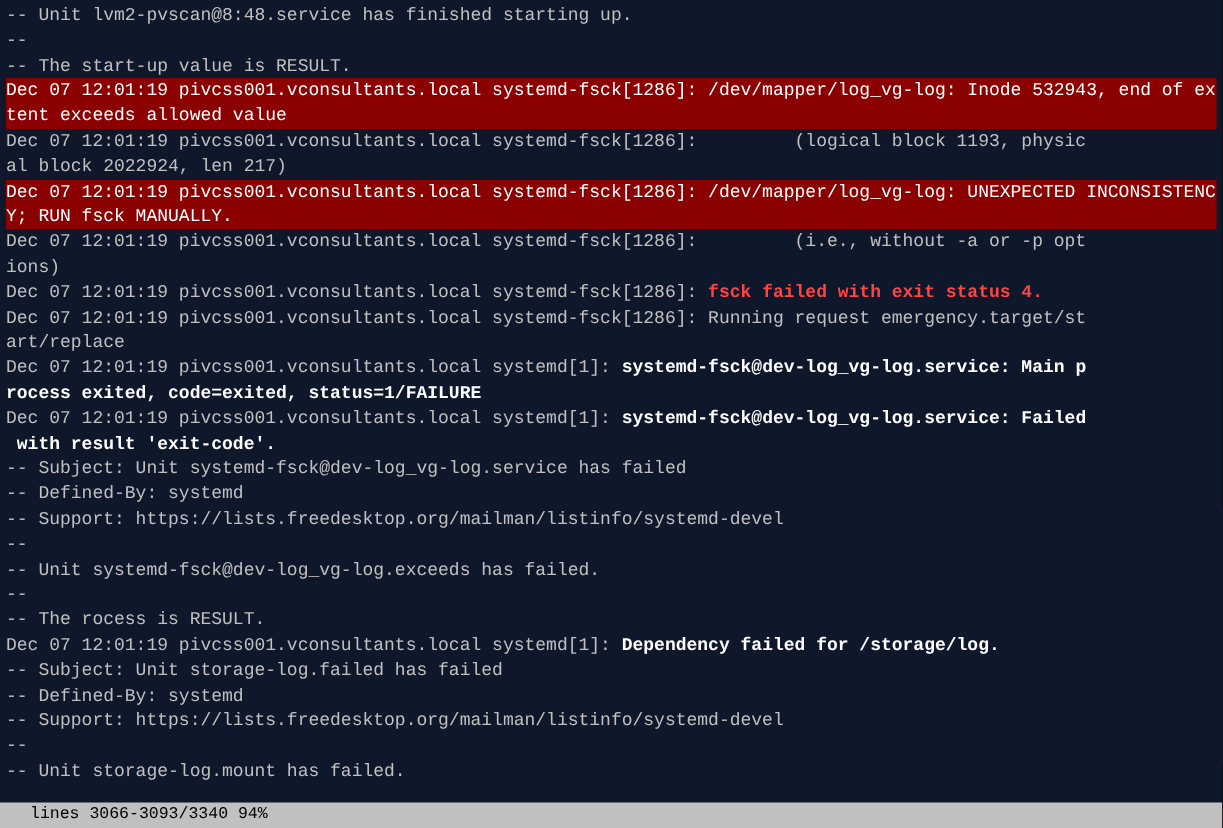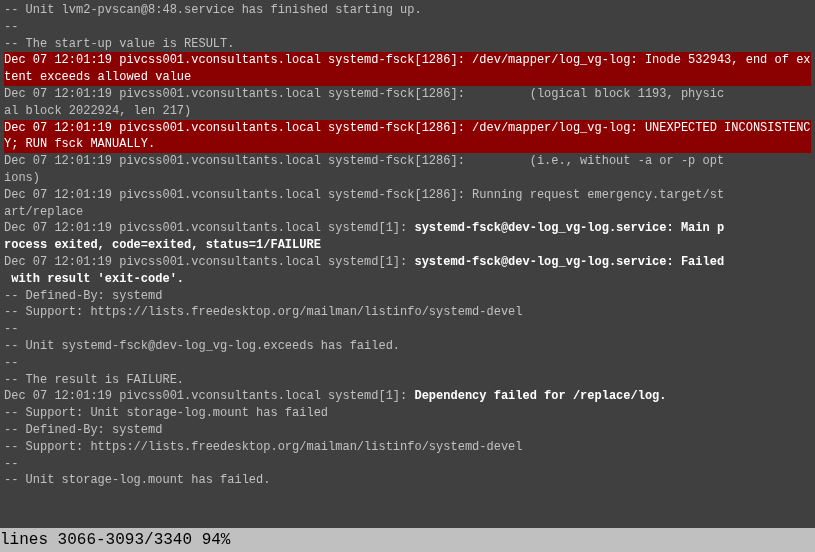--- a/index.html
+++ b/index.html
@@ -9,77 +9,79 @@
       font-family: 'Courier New', Courier, monospace;
       font-size: 12px;
       line-height: 1.4;
       width: 815px;
       height: 552px;
       overflow: hidden;
     }
     .terminal {
       width: 815px;
       height: 552px;
-      background: #404040;
+      background: #0f172a;
       padding: 2px 4px;
       overflow: hidden;
       position: relative;
     }
     .line {
       white-space: pre-wrap;
       word-break: break-all;
     }
     .normal { color: #c0c0c0; }
     .status-bar {
       position: absolute;
       bottom: 0;
       left: 0;
       right: 0;
       background: #c0c0c0;
       color: #000;
-      padding: 1px 0;
-      font-size: 16px;
+      padding: 1px 20px;
+      font-size: 11px;
     }
   </style>
 </head>
 <body>
 
 <div class="terminal">
   <div class="content">
 
     <div class="line normal">-- Unit lvm2-pvscan@8:48.service has finished starting up.</div>
     <div class="line normal">--</div>
     <div class="line normal">-- The start-up value is RESULT.</div>
 
     <div class="line" style="background:#8b0000; color:#ffffff;">Dec 07 12:01:19 pivcss001.vconsultants.local systemd-fsck[1286]: /dev/mapper/log_vg-log: Inode 532943, end of extent exceeds allowed value</div>
 
     <div class="line normal">Dec 07 12:01:19 pivcss001.vconsultants.local systemd-fsck[1286]:         (logical block 1193, physic<br>al block 2022924, len 217)</div>
 
     <div class="line" style="background:#8b0000; color:#ffffff;">Dec 07 12:01:19 pivcss001.vconsultants.local systemd-fsck[1286]: /dev/mapper/log_vg-log: UNEXPECTED INCONSISTENCY; RUN fsck MANUALLY.</div>
 
     <div class="line normal">Dec 07 12:01:19 pivcss001.vconsultants.local systemd-fsck[1286]:         (i.e., without -a or -p opt<br>ions)</div>
 
+    <div class="line"><span class="normal">Dec 07 12:01:19 pivcss001.vconsultants.local systemd-fsck[1286]: </span><span style="color:#ff4444; font-weight:bold;">fsck failed with exit status 4.</span></div>
 
     <div class="line normal">Dec 07 12:01:19 pivcss001.vconsultants.local systemd-fsck[1286]: Running request emergency.target/st<br>art/replace</div>
 
     <div class="line"><span class="normal">Dec 07 12:01:19 pivcss001.vconsultants.local systemd[1]: </span><span style="color:#ffffff; font-weight:bold;">systemd-fsck@dev-log_vg-log.service: Main p<br>rocess exited, code=exited, status=1/FAILURE</span></div>
 
     <div class="line"><span class="normal">Dec 07 12:01:19 pivcss001.vconsultants.local systemd[1]: </span><span style="color:#ffffff; font-weight:bold;">systemd-fsck@dev-log_vg-log.service: Failed<br> with result 'exit-code'.</span></div>
 
 
+    <div class="line normal">-- Subject: Unit systemd-fsck@dev-log_vg-log.service has failed</div>
     <div class="line normal">-- Defined-By: systemd</div>
     <div class="line normal">-- Support: https://lists.freedesktop.org/mailman/listinfo/systemd-devel</div>
     <div class="line normal">--</div>
     <div class="line normal">-- Unit systemd-fsck@dev-log_vg-log.exceeds has failed.</div>
     <div class="line normal">--</div>
-    <div class="line normal">-- The result is FAILURE.</div>
+    <div class="line normal">-- The rocess is RESULT.</div>
 
-    <div class="line"><span class="normal">Dec 07 12:01:19 pivcss001.vconsultants.local systemd[1]: </span><span style="color:#ffffff; font-weight:bold;">Dependency failed for /replace/log.</span></div>
+    <div class="line"><span class="normal">Dec 07 12:01:19 pivcss001.vconsultants.local systemd[1]: </span><span style="color:#ffffff; font-weight:bold;">Dependency failed for /storage/log.</span></div>
 
-    <div class="line normal">-- Support: Unit storage-log.mount has failed</div>
+    <div class="line normal">-- Subject: Unit storage-log.failed has failed</div>
     <div class="line normal">-- Defined-By: systemd</div>
     <div class="line normal">-- Support: https://lists.freedesktop.org/mailman/listinfo/systemd-devel</div>
     <div class="line normal">--</div>
     <div class="line normal">-- Unit storage-log.mount has failed.</div>
 
   </div>
 
   <div class="status-bar">
     <span>lines 3066-3093/3340 94%</span>
   </div>

